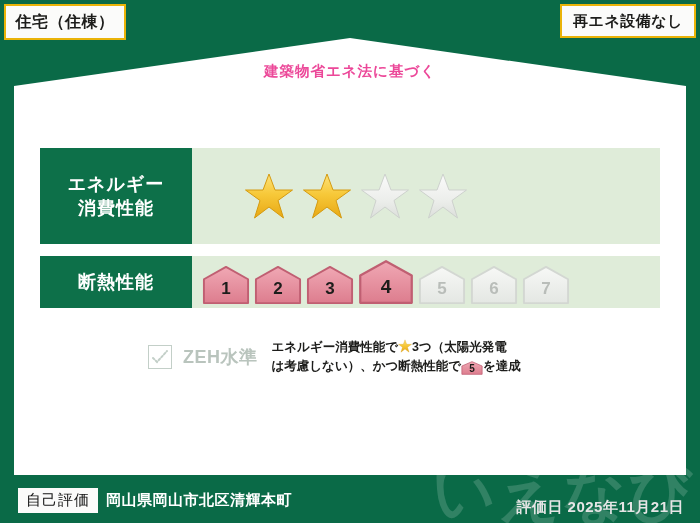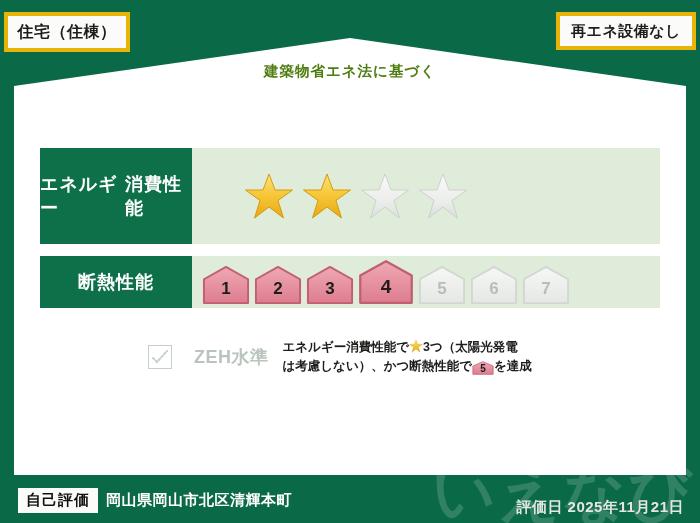--- a/index.html
+++ b/index.html
@@ -7,49 +7,49 @@
     width:700px;height:523px;
     background:#0b6b46;
     font-family:"Liberation Sans","DejaVu Sans",sans-serif;
     overflow:hidden;
     position:relative;
   }
   #label-root{position:absolute;inset:0;background:#0a6a47;overflow:hidden;}
 
   
   .corner-badge{
-    position:absolute;top:12px;background:#fbfbfa;
-    border:4px solid #eab308;
+    position:absolute;top:4px;background:#fbfbfa;
+    border:2px solid #eab308;
     font-weight:700;color:#1d1d1b;
     display:flex;align-items:center;justify-content:center;
     letter-spacing:.5px;
   }
   #badge-house{left:4px;width:118px;height:32px;font-size:16px;}
   #badge-renew{right:4px;width:132px;height:30px;font-size:15px;}
 
   
   #panel{
     position:absolute;left:14px;right:14px;top:38px;bottom:48px;
     background:#ffffff;
     clip-path:polygon(0% 11%, 50% 0%, 100% 11%, 100% 100%, 0% 100%);
   }
 
   
   #title-block{position:absolute;left:0;right:0;top:24px;text-align:center;}
-  #title-sub{font-size:14.5px;font-weight:700;color:#4d7c0f;letter-spacing:1px;}
+  #title-sub{font-size:14.5px;font-weight:700;color:#ec4899;letter-spacing:1px;}
   #title-main{font-size:26px;font-weight:700;color:#0d6b46;letter-spacing:1.5px;margin-top:4px;}
 
   
   .perf-row{position:absolute;left:26px;right:26px;display:flex;align-items:stretch;}
   #row-energy{top:110px;height:96px;}
   #row-insul{top:218px;height:52px;}
 
   .row-label{
     width:152px;flex:none;background:#0d7049;color:#fff;
-    display:flex;flex-direction:row;align-items:center;justify-content:center;
+    display:flex;flex-direction:column;align-items:center;justify-content:center;
     font-weight:700;font-size:18px;line-height:1.35;letter-spacing:1px;
   }
   .row-body{flex:1;background:#dfecd9;display:flex;align-items:center;}
 
   
   #stars{display:flex;align-items:center;gap:8px;padding-left:52px;}
   .star{width:50px;height:48px;display:block;}
 
   
   #houses{display:flex;align-items:flex-end;gap:4px;padding-left:10px;}
@@ -58,37 +58,37 @@
   .house svg{position:absolute;inset:0;width:100%;height:100%;}
   .house-num{
     position:relative;z-index:2;font-size:17px;font-weight:700;
     color:#1d1d1b;padding-bottom:6px;
   }
   .house.off .house-num{color:#b9bdb9;}
   .house.big .house-num{font-size:19px;padding-bottom:7px;}
 
   
   #note{position:absolute;left:26px;right:26px;top:300px;display:flex;align-items:center;gap:14px;}
-  #zeh{display:flex;align-items:center;gap:22px;padding-left:108px;flex:none;text-align:right;}
+  #zeh{display:flex;align-items:center;gap:11px;padding-left:108px;flex:none;text-align:right;}
   #zeh-icon{width:22px;height:22px;border:1.4px solid #c3cfc8;display:block;}
   #zeh-text{font-size:18px;font-weight:700;color:#b9c4bd;letter-spacing:.5px;}
   #note-text{font-size:12.5px;line-height:1.55;color:#1d1d1b;font-weight:700;}
   .inline-star{display:inline-block;width:14px;height:14px;vertical-align:-2px;}
   .inline-house{
     display:inline-block;width:22px;height:14px;vertical-align:-2px;position:relative;
   }
   .inline-house svg{position:absolute;inset:0;width:100%;height:100%;}
   .inline-house span{position:relative;z-index:2;font-size:10px;font-weight:700;color:#1d1d1b;
     display:block;text-align:center;line-height:16px;}
 
   
   #footer{position:absolute;left:0;right:0;bottom:0;height:48px;}
   #footer-left{position:absolute;left:18px;bottom:10px;display:flex;align-items:center;gap:8px;}
   #self-eval{
-    background:#fbfbfa;color:#111;font-weight:700;font-size:15px;
+    background:#fbfbfa;color:#111;font-weight:400;font-size:15px;
     padding:3px 8px;letter-spacing:1px;
   }
   #address{color:#fff;font-weight:700;font-size:15px;letter-spacing:.5px;}
   #footer-right{position:absolute;right:16px;bottom:6px;text-align:right;}
   #eval-date{color:#e5e5e5;font-weight:700;font-size:15px;letter-spacing:.5px;}
   #eval-id{color:#cfe3d8;font-size:9px;letter-spacing:.4px;margin-top:1px;
     font-family:"Liberation Mono","DejaVu Sans Mono",monospace;}
 
   
   #watermark{

